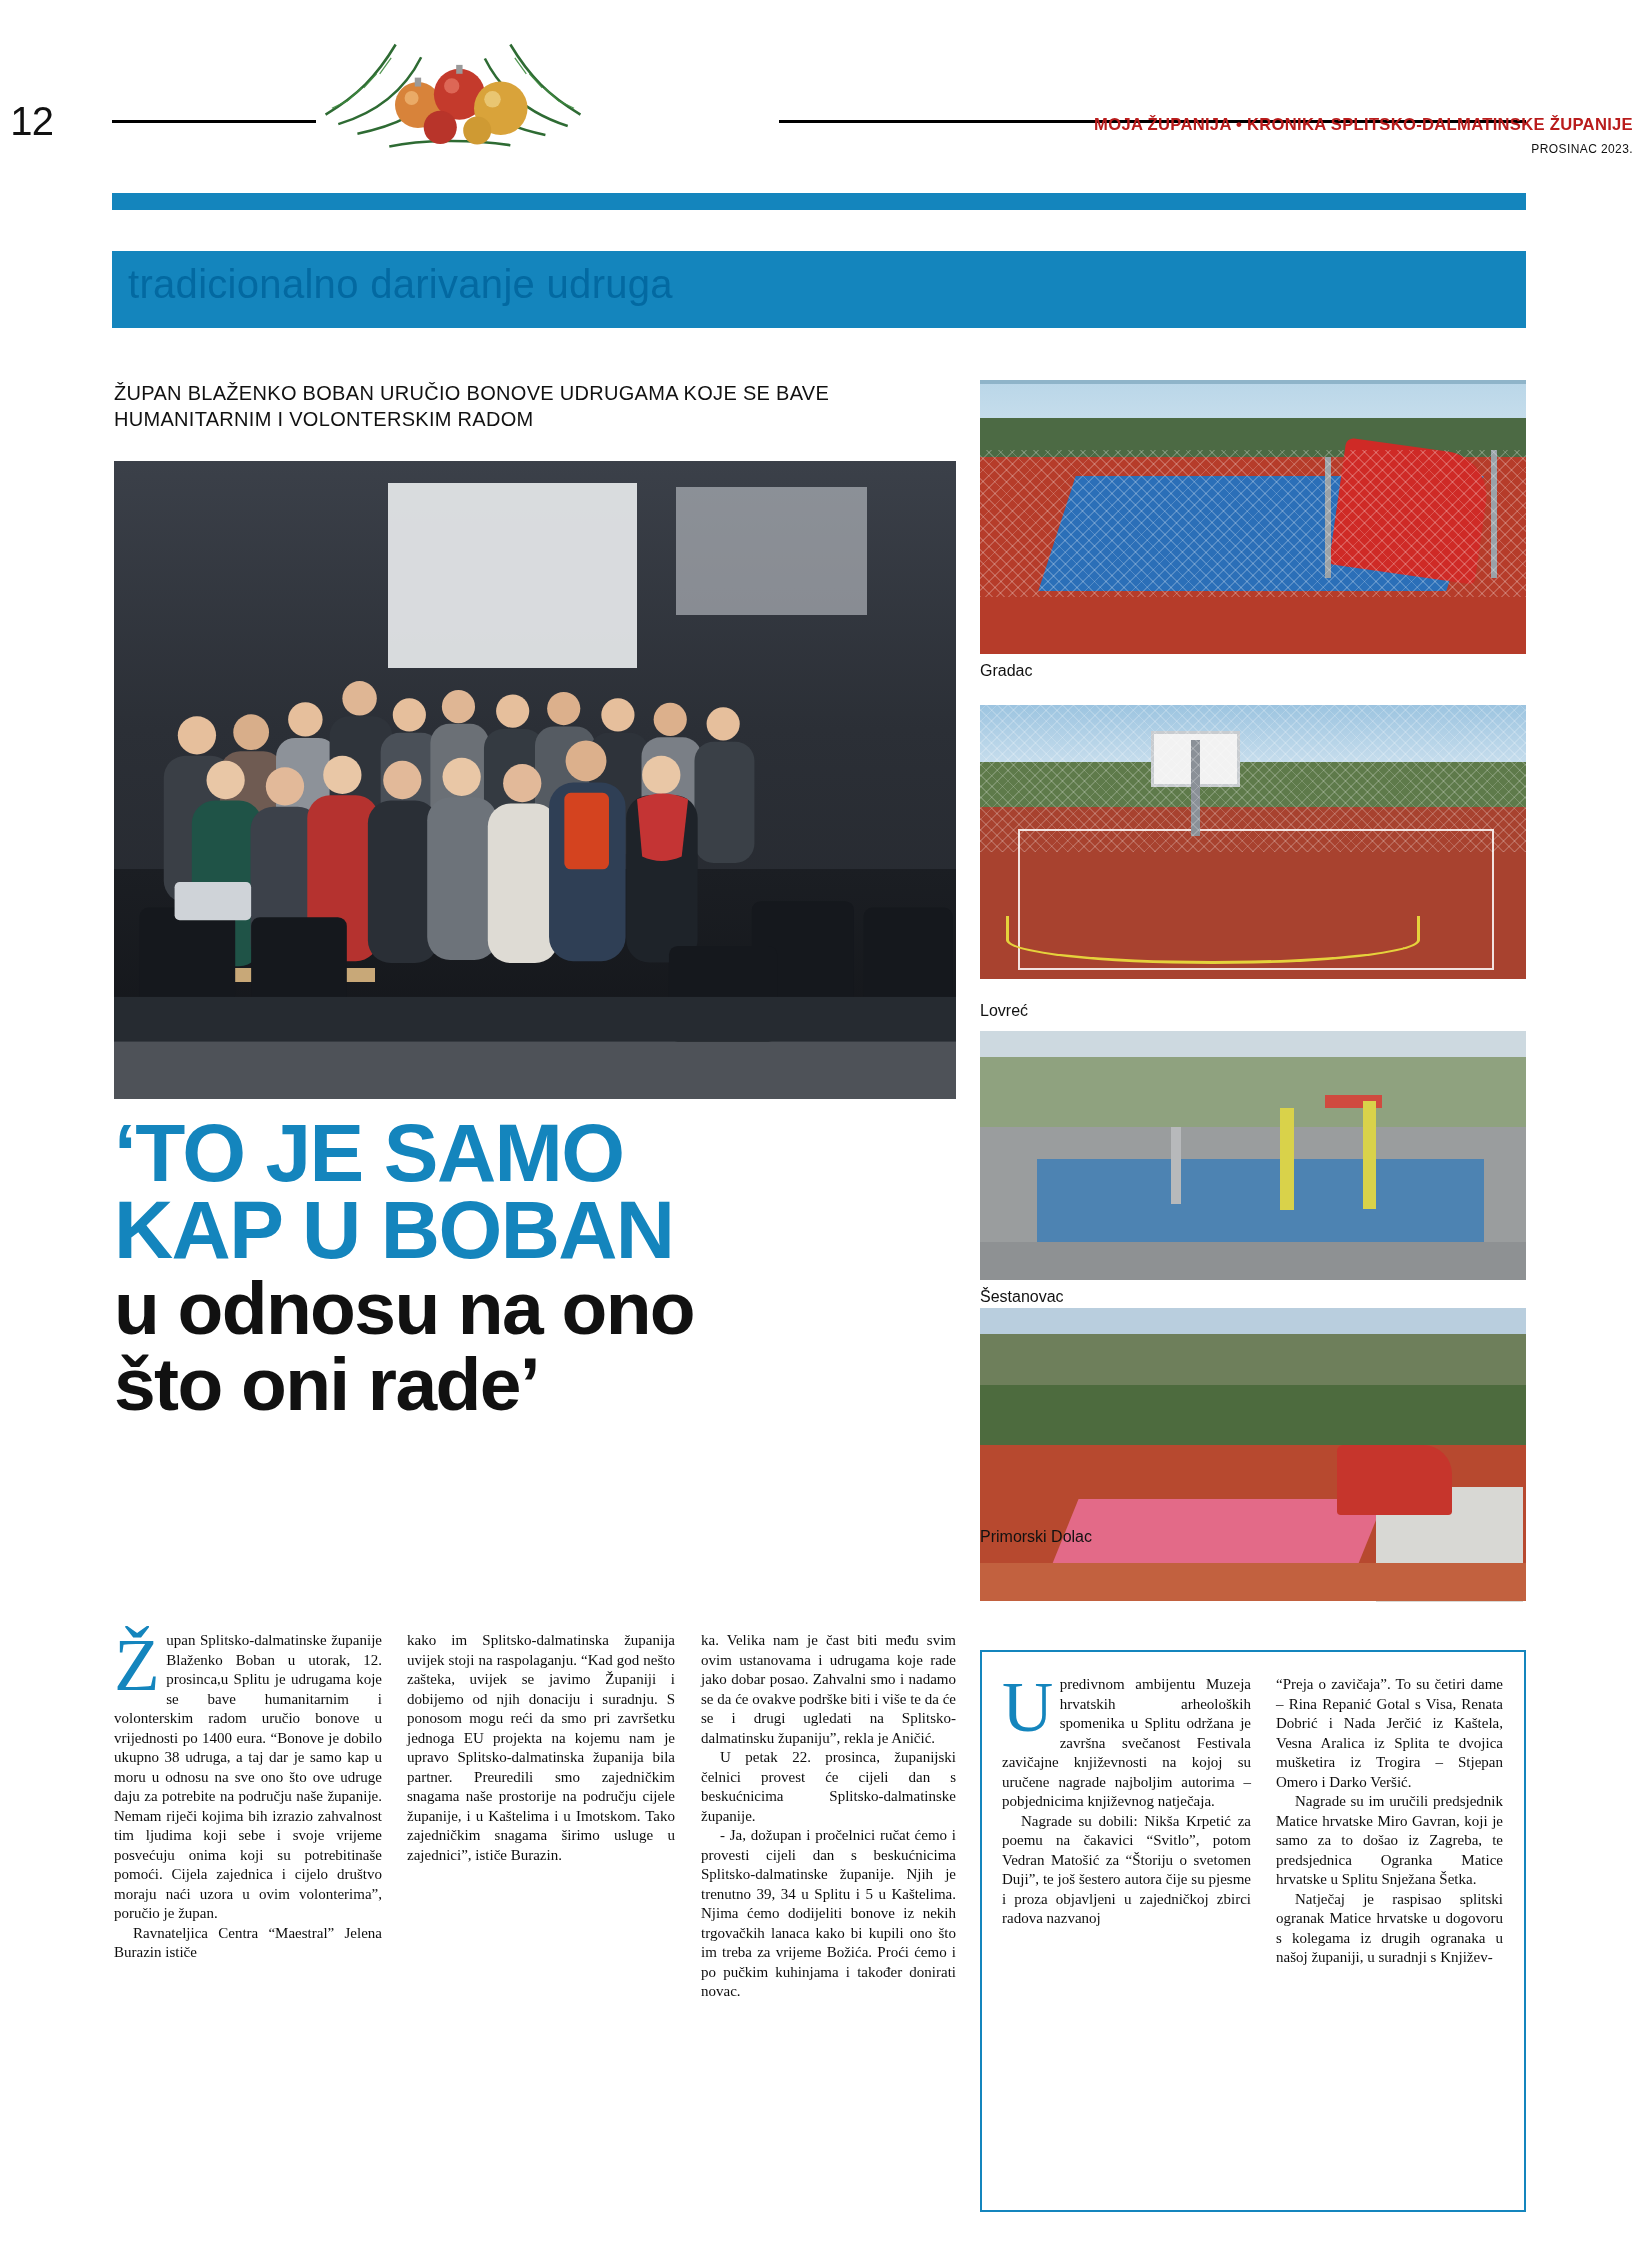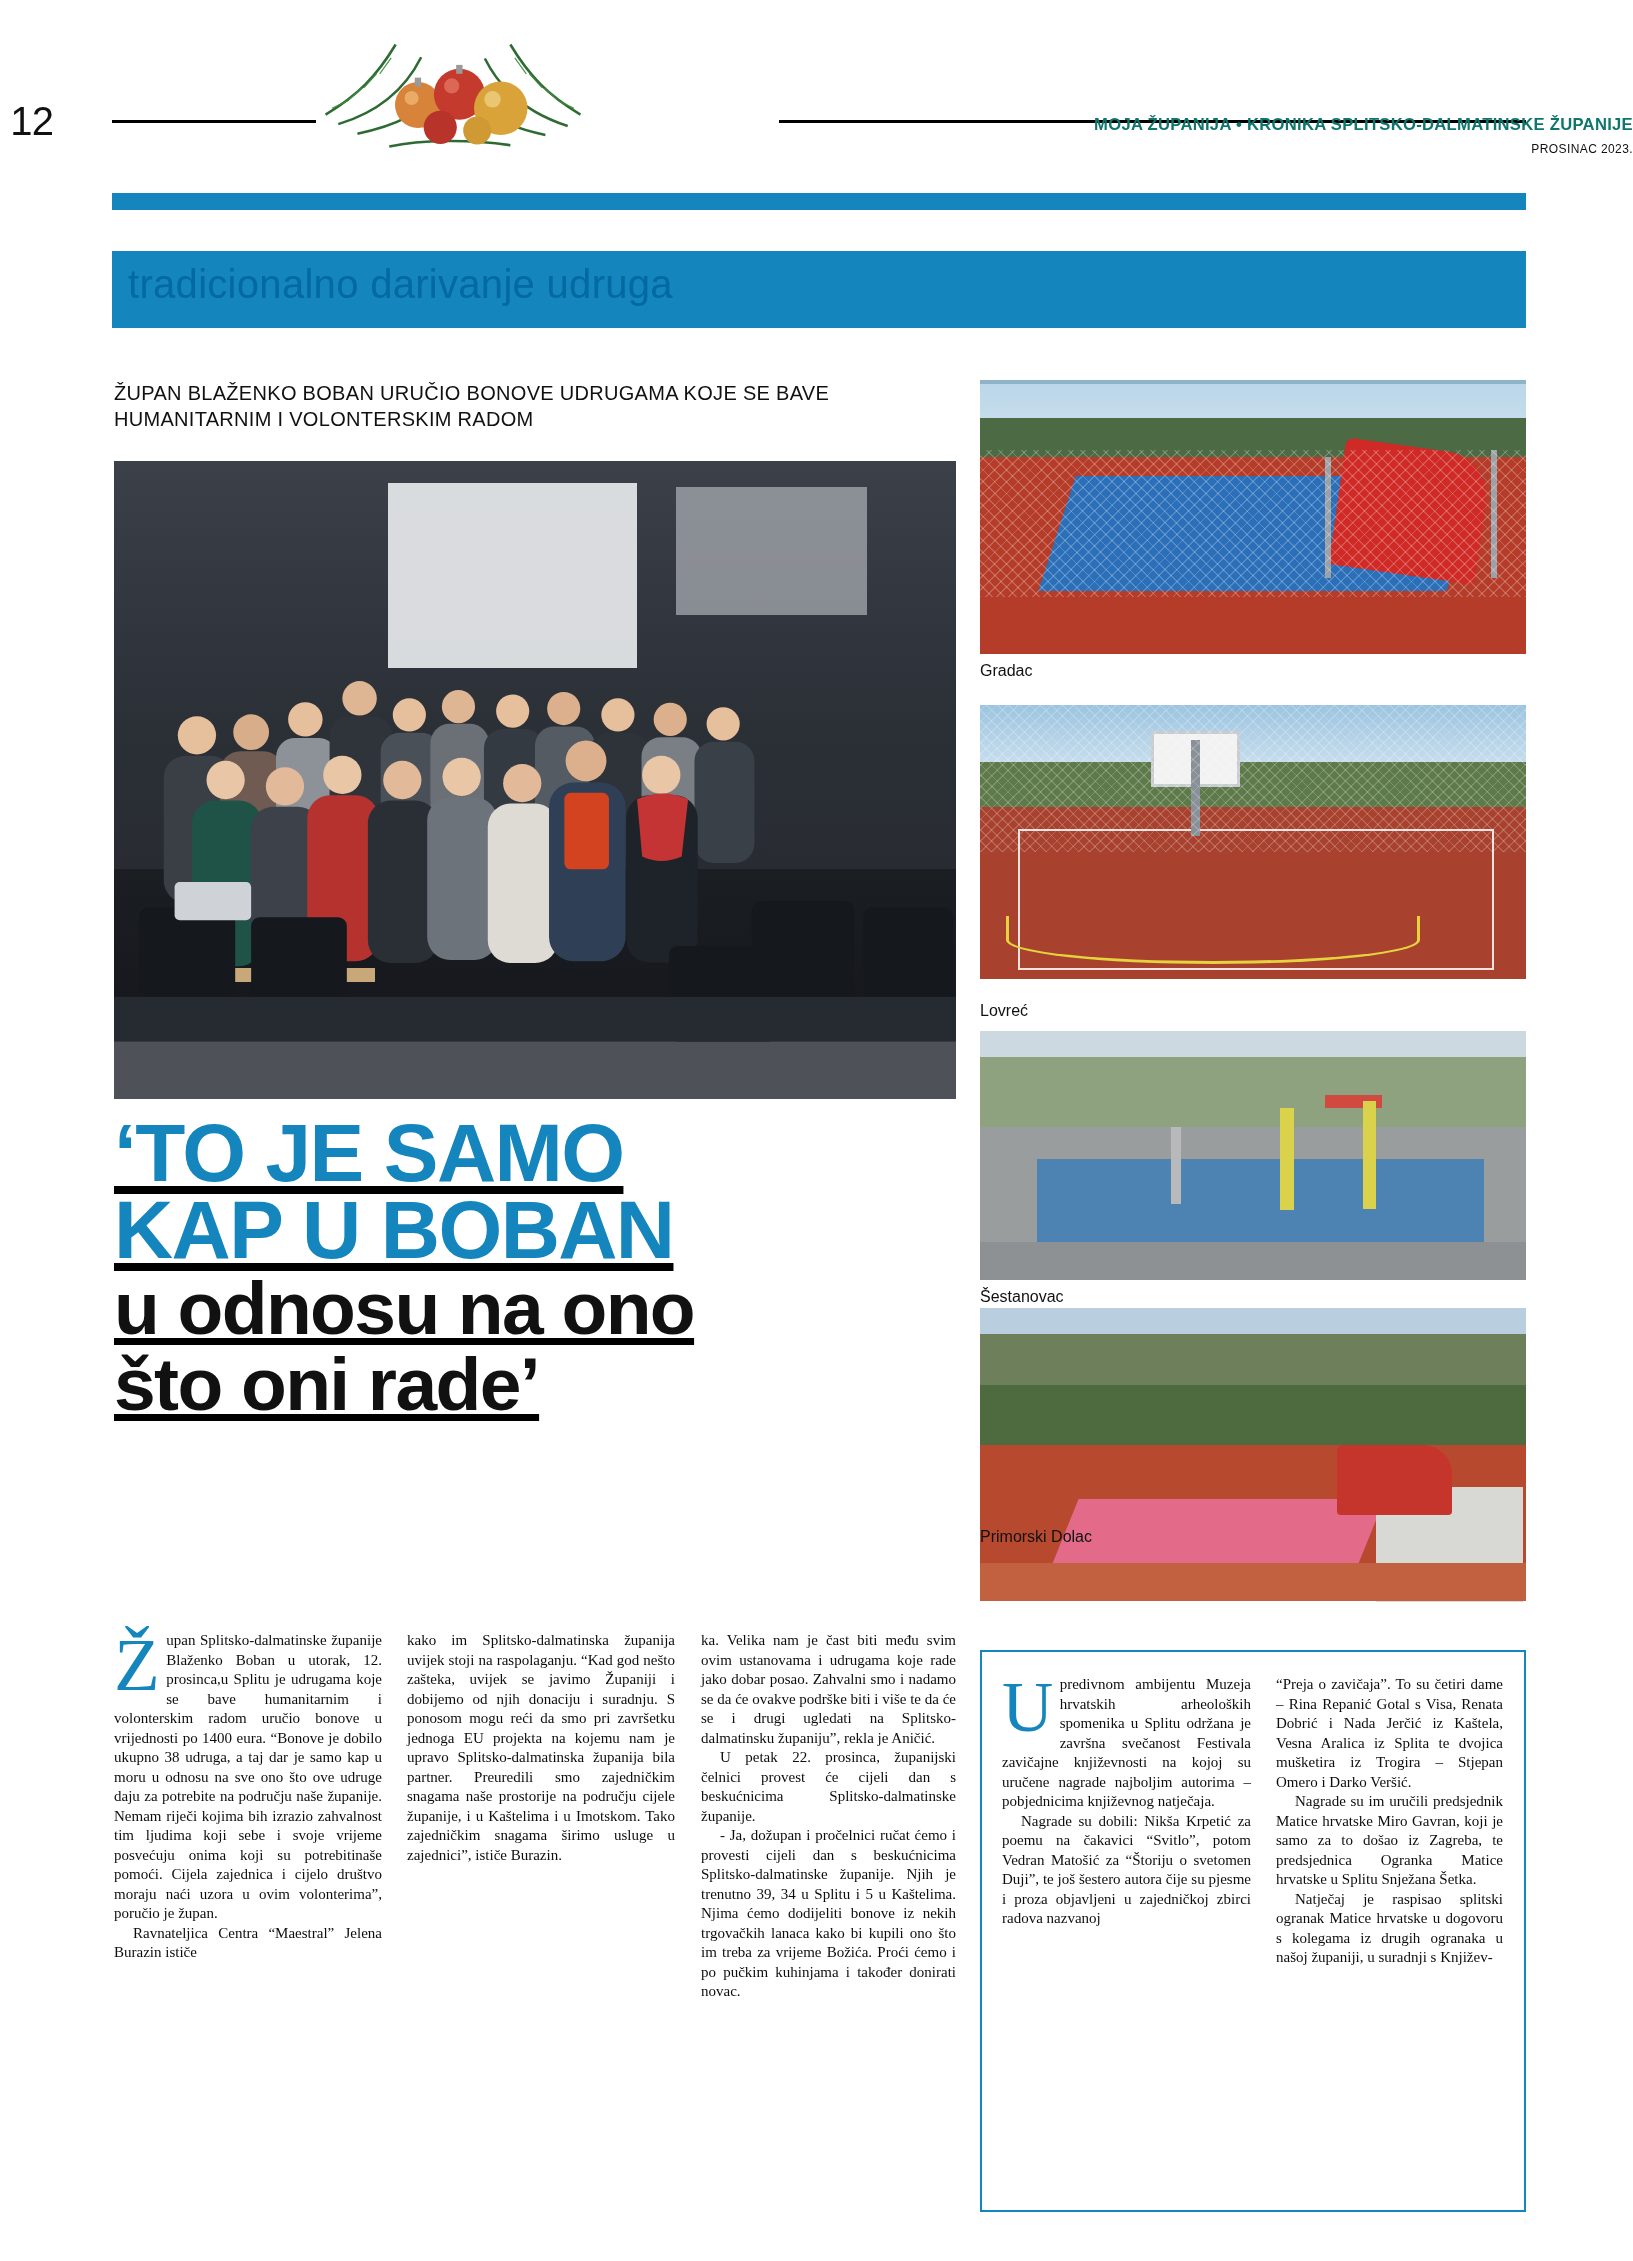--- a/index.html
+++ b/index.html
@@ -52,21 +52,21 @@
     color: #111;
   }
   .header-title {
     position: absolute;
     right: 0; top: 115px;
     text-align: right;
     font-family: "Liberation Sans", sans-serif;
     font-size: 16.6px;
     font-weight: 700;
     letter-spacing: 0.3px;
-    color: #0f766e;
+    color: #b91c1c;
   }
   .header-date {
     position: absolute;
     right: 0; top: 142px;
     text-align: right;
     font-family: "Liberation Sans", sans-serif;
     font-size: 12px;
     font-weight: 400;
     letter-spacing: 0.4px;
     color: #111;
@@ -231,21 +231,20 @@
 
   
   .headline {
     position: absolute;
     left: 114px; top: 1114px;
     width: 849px;
     font-family: "Liberation Sans", sans-serif;
     font-weight: 700;
     line-height: 0.94;
     letter-spacing: -1.6px;
-    text-decoration: underline;
   }
   .hl-blue { color: #1485bd; font-size: 82px; display:block; }
   .hl-black { color: #111; font-size: 75px; display:block; margin-top: 5.1px; }
 
   
   .col {
     position: absolute;
     font-family: "Liberation Serif", serif;
     font-size: 15px;
     line-height: 1.30;

